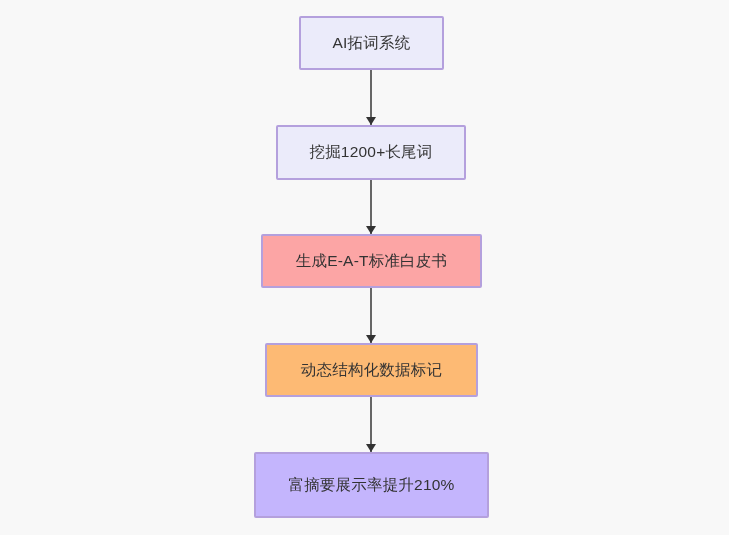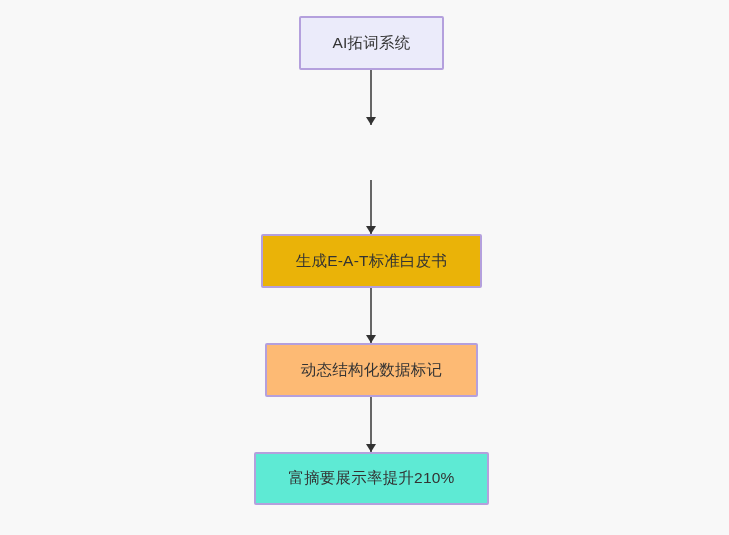--- a/index.html
+++ b/index.html
@@ -73,22 +73,25 @@
       <div class="edge-line" style="height: 55px; background: rgb(102, 102, 102);"></div>
       <div class="edge-arrow" style="top: 47px; border-top-color: rgb(51, 51, 51);"></div>
     </div>
     <div class="flow-edge" style="left: 370px; top: 397px;">
       <div class="edge-line" style="height: 55px; background: rgb(102, 102, 102);"></div>
       <div class="edge-arrow" style="top: 47px; border-top-color: rgb(51, 51, 51);"></div>
     </div>
     <div class="flow-node" style="left: 299px; top: 16px; width: 145px; height: 54px; background: rgb(235, 235, 250); border-color: rgb(180, 160, 221); color: rgb(51, 51, 51);">
       <span>AI拓词系统</span>
     </div>
-    <div class="flow-node" style="left: 261px; top: 234px; width: 221px; height: 54px; background: #eab308; border-color: rgb(180, 160, 221); color: rgb(51, 51, 51);">
+    <div class="flow-node" style="left: 276px; top: 125px; width: 190px; height: 55px; background: rgb(235, 235, 250); border-color: rgb(180, 160, 221); color: rgb(51, 51, 51);">
+      <span>挖掘1200+长尾词</span>
+    </div>
+    <div class="flow-node" style="left: 261px; top: 234px; width: 221px; height: 54px; background: #fca5a5; border-color: rgb(180, 160, 221); color: rgb(51, 51, 51);">
       <span>生成E-A-T标准白皮书</span>
     </div>
     <div class="flow-node" style="left: 265px; top: 343px; width: 213px; height: 54px; background: #fdba74; border-color: rgb(180, 160, 221); color: rgb(51, 51, 51);">
       <span>动态结构化数据标记</span>
     </div>
-    <div class="flow-node" style="left: 254px; top: 452px; width: 235px; height: 53px; background: #5eead4; border-color: rgb(180, 160, 221); color: rgb(51, 51, 51);">
+    <div class="flow-node" style="left: 254px; top: 452px; width: 235px; height: 66px; background: #c4b5fd; border-color: rgb(180, 160, 221); color: rgb(51, 51, 51);">
       <span>富摘要展示率提升210%</span>
     </div>
   </div>
 
 </body></html>

